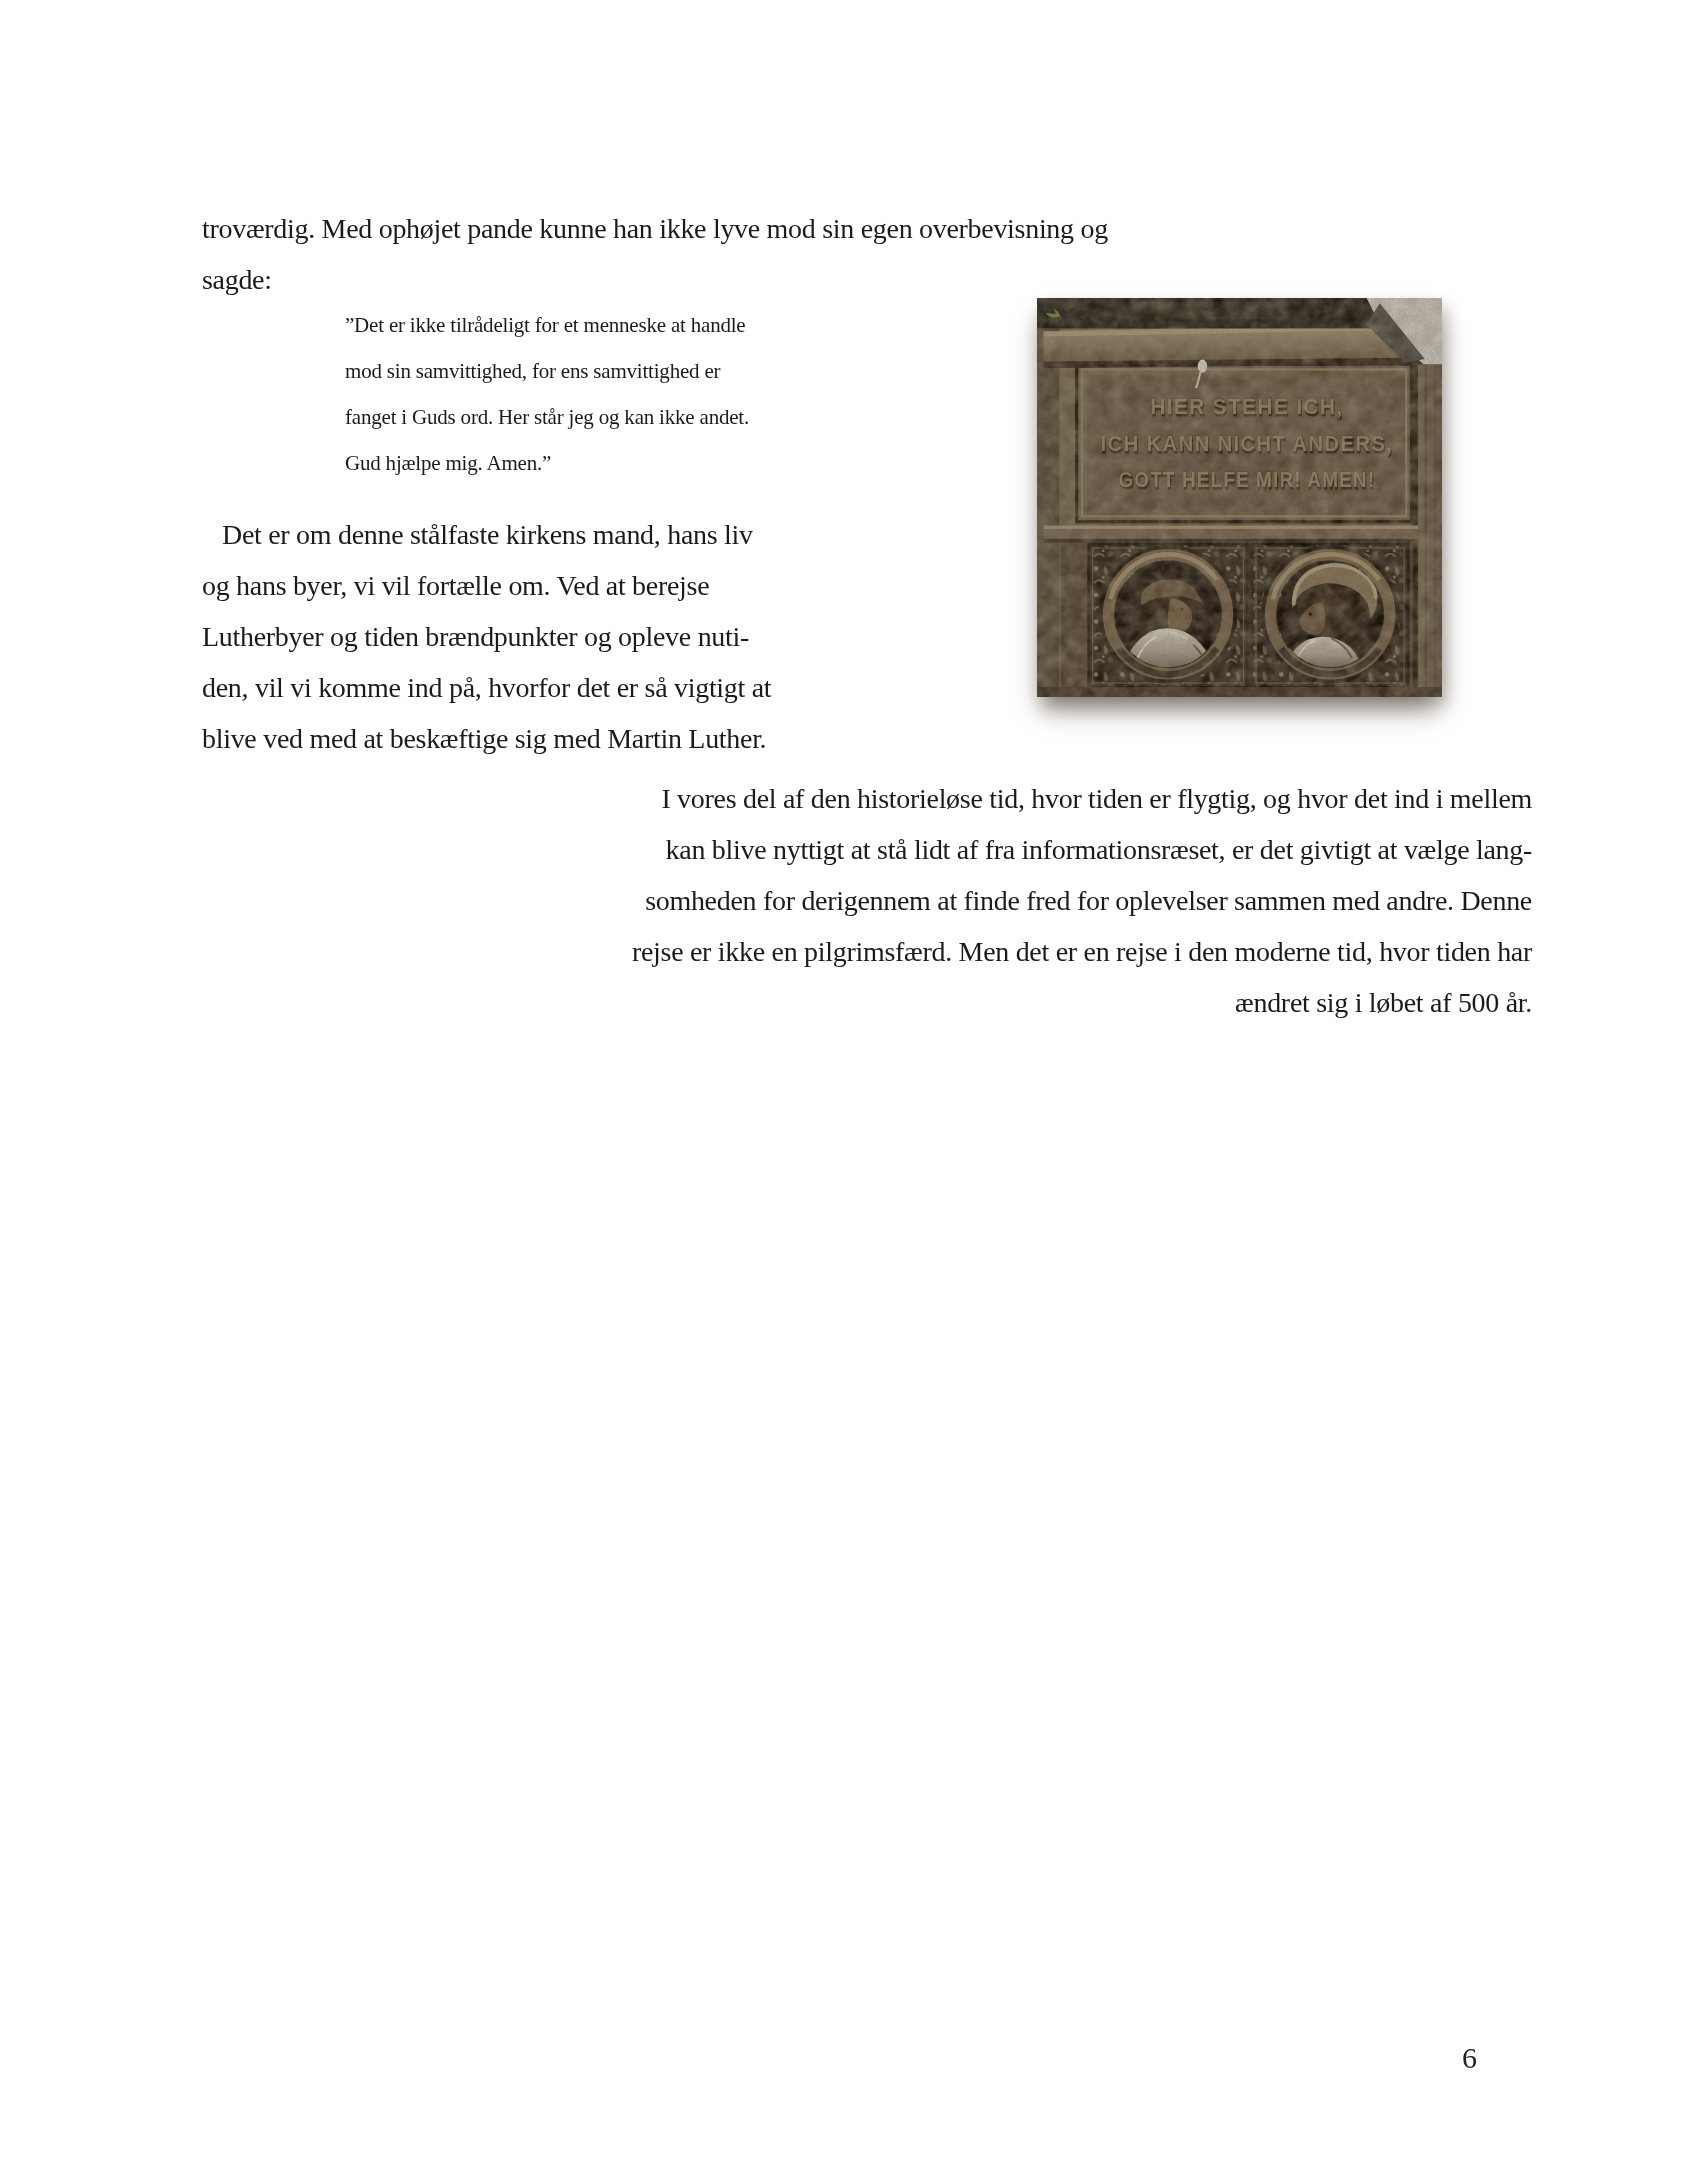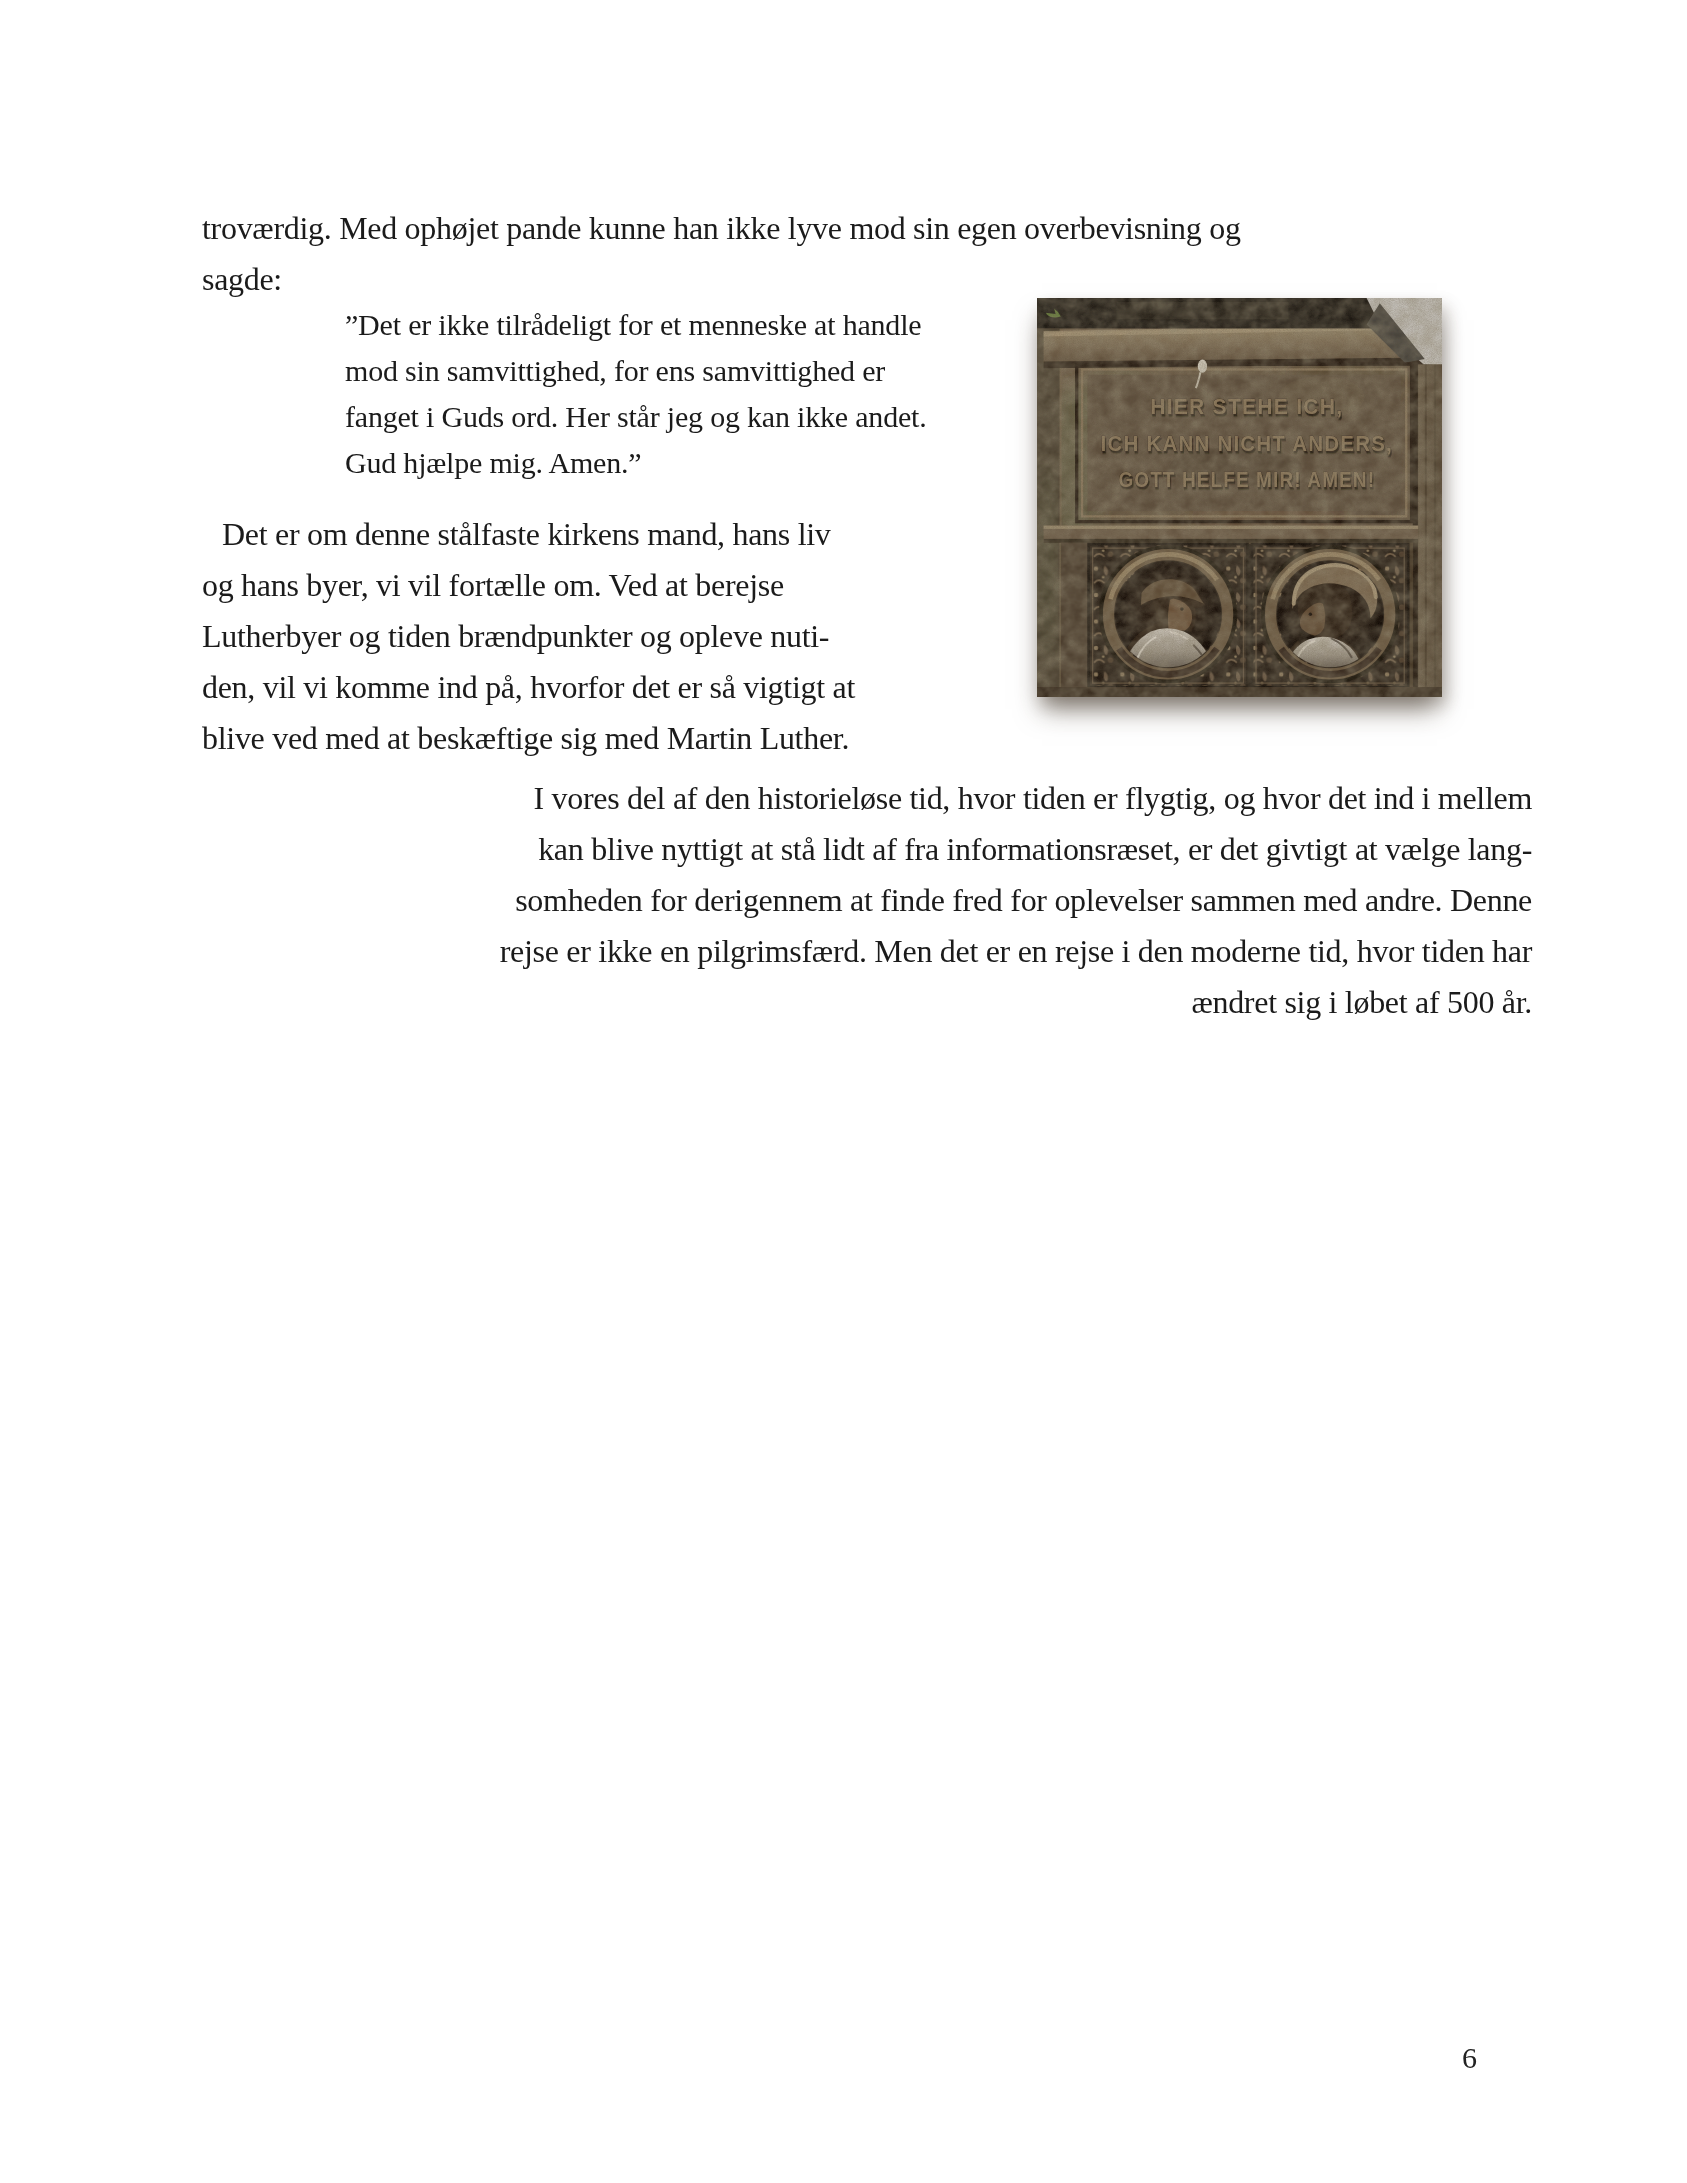--- a/index.html
+++ b/index.html
@@ -7,30 +7,30 @@
     position:relative;
     width:1687px;height:2183px;
     background:#ffffff;
     overflow:hidden;
     font-family:"Liberation Serif","DejaVu Serif",serif;
     color:#1b1b1b;
   }
   .para{
     position:absolute;
     white-space:pre-line;
-    font-size:32px;
+    font-size:28px;
     line-height:51px;
     letter-spacing:-0.3px;
     margin:0;
   }
   .para.indent{ text-indent:20px; }
   .quote{
     position:absolute;
     white-space:pre-line;
-    font-size:30px;
+    font-size:21px;
     line-height:46px;
     letter-spacing:-0.2px;
     margin:0;
   }
   .photo{
     position:absolute;
     left:1037px;top:298px;
     width:405px;height:399px;
     margin:0;
     box-shadow:0 17px 25px -5.3px rgba(55,42,28,0.55), 5.3px 8px 14.6px rgba(55,42,28,0.22);

